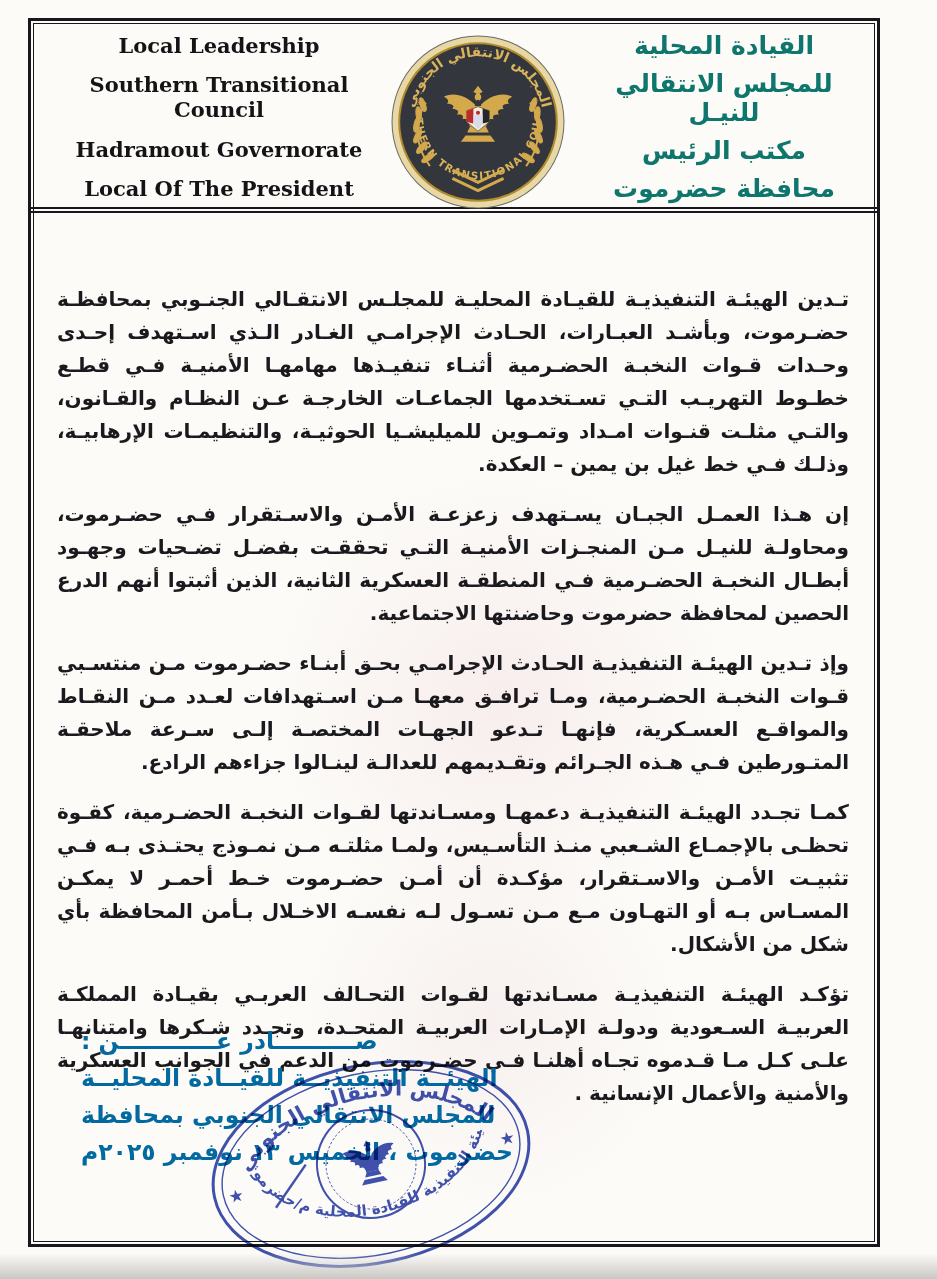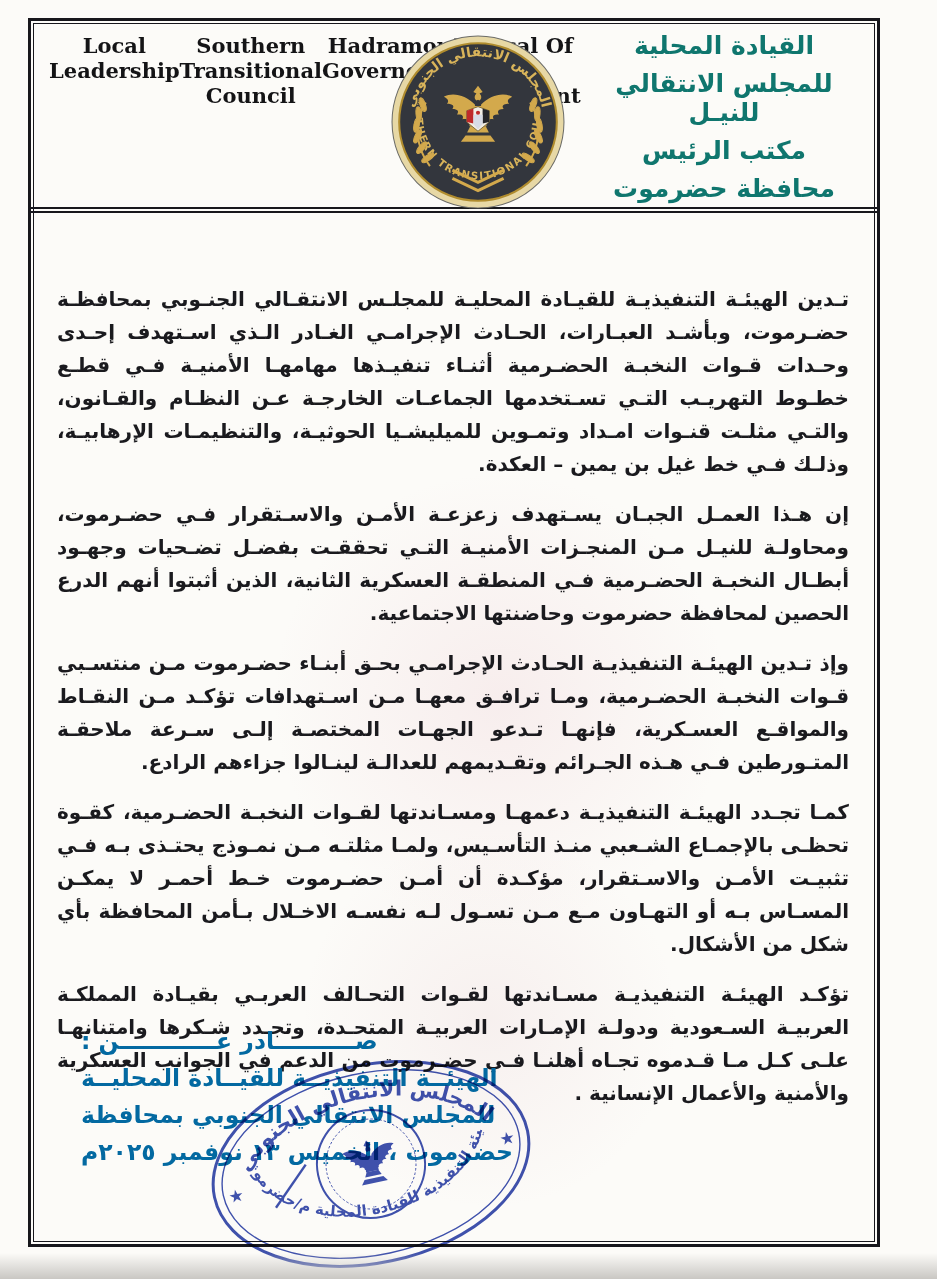--- a/index.html
+++ b/index.html
@@ -16,21 +16,21 @@
 
   
   .frame{position:absolute;left:28px;top:18px;width:852px;height:1229px;
     border:3px solid #17171c;box-sizing:border-box;background:transparent;}
   .frame::before{content:'';position:absolute;inset:2px;border:1px solid #17171c;pointer-events:none;}
 
   
   .header{position:absolute;left:0;top:0;width:100%;height:192px;
     border-bottom:6px double #17171c;box-sizing:border-box;}
   .hdr-en{position:absolute;left:18px;top:12px;width:340px;height:168px;
-    display:flex;flex-direction:row;justify-content:space-between;
+    display:flex;flex-direction:column;justify-content:space-between;
     font-family:"DejaVu Serif",serif;font-weight:bold;font-size:21px;color:#141416;
     text-align:center;}
   .hdr-ar{position:absolute;right:8px;top:10px;width:290px;height:172px;
     display:flex;flex-direction:column;justify-content:space-between;
     font-weight:bold;font-size:25px;color:#0f766e;text-align:center;direction:rtl;}
   .logo-wrap{position:absolute;left:360px;top:14px;width:174px;height:174px;}
 
   
   .doc-title{position:absolute;left:14px;right:14px;top:212px;direction:rtl;
     text-align:center;font-weight:bold;font-size:20.5px;color:#141416;
@@ -133,21 +133,21 @@
         <div>للمجلس الانتقالي للنيـل</div>
         <div>مكتب الرئيس</div>
         <div>محافظة حضرموت</div>
       </div>
     </div>
 
 
     <div class="content">
       <p>تـدين الهيئـة التنفيذيـة للقيـادة المحليـة للمجلـس الانتقـالي الجنـوبي بمحافظـة حضـرموت، وبأشـد العبـارات، الحـادث الإجرامـي الغـادر الـذي اسـتهدف إحـدى وحـدات قـوات النخبـة الحضـرمية أثنـاء تنفيـذها مهامهـا الأمنيـة فـي قطـع خطـوط التهريـب التـي تسـتخدمها الجماعـات الخارجـة عـن النظـام والقـانون، والتـي مثلـت قنـوات امـداد وتمـوين للميليشـيا الحوثيـة، والتنظيمـات الإرهابيـة، وذلـك فـي خط غيل بن يمين – العكدة.</p>
       <p>إن هـذا العمـل الجبـان يسـتهدف زعزعـة الأمـن والاسـتقرار فـي حضـرموت، ومحاولـة للنيـل مـن المنجـزات الأمنيـة التـي تحققـت بفضـل تضـحيات وجهـود أبطـال النخبـة الحضـرمية فـي المنطقـة العسكرية الثانية، الذين أثبتوا أنهم الدرع الحصين لمحافظة حضرموت وحاضنتها الاجتماعية.</p>
-      <p>وإذ تـدين الهيئـة التنفيذيـة الحـادث الإجرامـي بحـق أبنـاء حضـرموت مـن منتسـبي قـوات النخبـة الحضـرمية، ومـا ترافـق معهـا مـن اسـتهدافات تؤكـد مـن النقـاط والمواقـع العسـكرية، فإنهـا تـدعو الجهـات المختصـة إلـى سـرعة ملاحقـة المتـورطين فـي هـذه الجـرائم وتقـديمهم للعدالـة لينـالوا جزاءهم الرادع.</p>
+      <p>وإذ تـدين الهيئـة التنفيذيـة الحـادث الإجرامـي بحـق أبنـاء حضـرموت مـن منتسـبي قـوات النخبـة الحضـرمية، ومـا ترافـق معهـا مـن اسـتهدافات لعـدد مـن النقـاط والمواقـع العسـكرية، فإنهـا تـدعو الجهـات المختصـة إلـى سـرعة ملاحقـة المتـورطين فـي هـذه الجـرائم وتقـديمهم للعدالـة لينـالوا جزاءهم الرادع.</p>
       <p>كمـا تجـدد الهيئـة التنفيذيـة دعمهـا ومسـاندتها لقـوات النخبـة الحضـرمية، كقـوة تحظـى بالإجمـاع الشـعبي منـذ التأسـيس، ولمـا مثلتـه مـن نمـوذج يحتـذى بـه فـي تثبيـت الأمـن والاسـتقرار، مؤكـدة أن أمـن حضـرموت خـط أحمـر لا يمكـن المسـاس بـه أو التهـاون مـع مـن تسـول لـه نفسـه الاخـلال بـأمن المحافظة بأي شكل من الأشكال.</p>
       <p>تؤكـد الهيئـة التنفيذيـة مسـاندتها لقـوات التحـالف العربـي بقيـادة المملكـة العربيـة السـعودية ودولـة الإمـارات العربيـة المتحـدة، وتجـدد شـكرها وامتنانهـا علـى كـل مـا قـدموه تجـاه أهلنـا فـي حضـرموت من الدعم في الجوانب العسكرية والأمنية والأعمال الإنسانية .</p>
     </div>
 
     <div class="signature">
       <div>صــــــــــادر عــــــــــــن :</div>
       <div>الهيئــة التنفيذيــة للقيــادة المحليــة</div>
       <div>للمجلس الانتقالي الجنوبي بمحافظة</div>
       <div>حضرموت ، الخميس ١٣ نوفمبر ٢٠٢٥م</div>
     </div>

